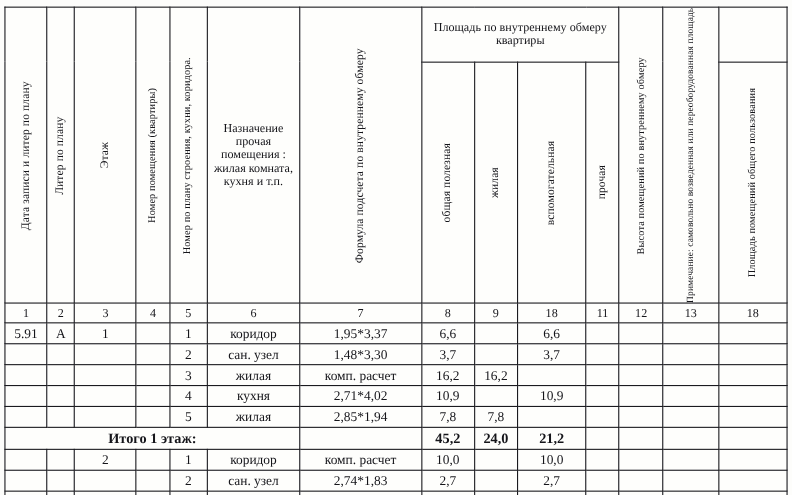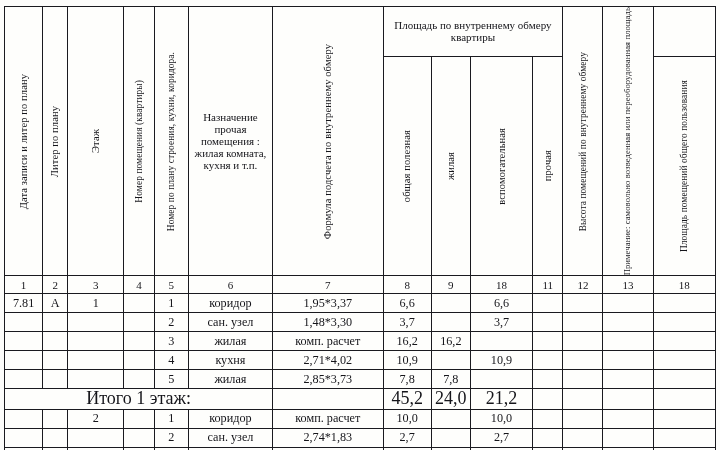--- a/index.html
+++ b/index.html
@@ -78,21 +78,21 @@
   .blankcap { height: 24px; }
   .numrow td {
     height: 17px;
     font-size: 12px;
   }
   
   tr.datarow td { height: 18px; font-size: 12.2px; }
   td.l { text-align: left; padding-left: 4px; }
   td.tiny-date { font-size: 8.6px; text-align: left; padding-left: 2px; }
   td.letter { text-align: left; padding-left: 3px; }
-  tr.totalrow td { height: 19px; font-size: 18px; font-weight: normal; }
+  tr.totalrow td { height: 19px; font-size: 13px; font-weight: bold; }
   td.totlabel { text-align: right; padding-right: 12px; font-weight: bold; }
   .num { text-align: center; }
 </style>
 </head>
 <body>
 
 <div id="sheet">
   <table class="bti">
     <colgroup>
       <col style="width:38px">
@@ -199,21 +199,21 @@
       <td>18</td>
       <td>11</td>
       <td>12</td>
       <td>13</td>
       <td>18</td>
     </tr>
 
     </tbody>
       <tbody id="body-rows">
         <tr class="datarow">
-          <td class="tiny-date">7.81</td>
+          <td class="tiny-date">5.91</td>
           <td class="letter">А</td>
           <td class="num">1</td>
           <td class="num"></td>
           <td class="num">1</td>
           <td class="l">коридор</td>
           <td class="l">1,95*3,37</td>
           <td class="num">6,6</td>
           <td class="num"></td>
           <td class="num">6,6</td>
           <td class="num"></td>
@@ -269,21 +269,21 @@
           <td class="num"></td>
           <td class="num"></td>
         </tr>
         <tr class="datarow">
           <td class="tiny-date"></td>
           <td class="letter"></td>
           <td class="num"></td>
           <td class="num"></td>
           <td class="num">5</td>
           <td class="l">жилая</td>
-          <td class="l">2,85*3,73</td>
+          <td class="l">2,85*1,94</td>
           <td class="num">7,8</td>
           <td class="num">7,8</td>
           <td class="num"></td>
           <td class="num"></td>
           <td class="num"></td>
           <td class="num"></td>
           <td class="num"></td>
         </tr>
         <tr class="totalrow">
           <td class="totlabel" colspan="6">Итого 1 этаж:</td>

